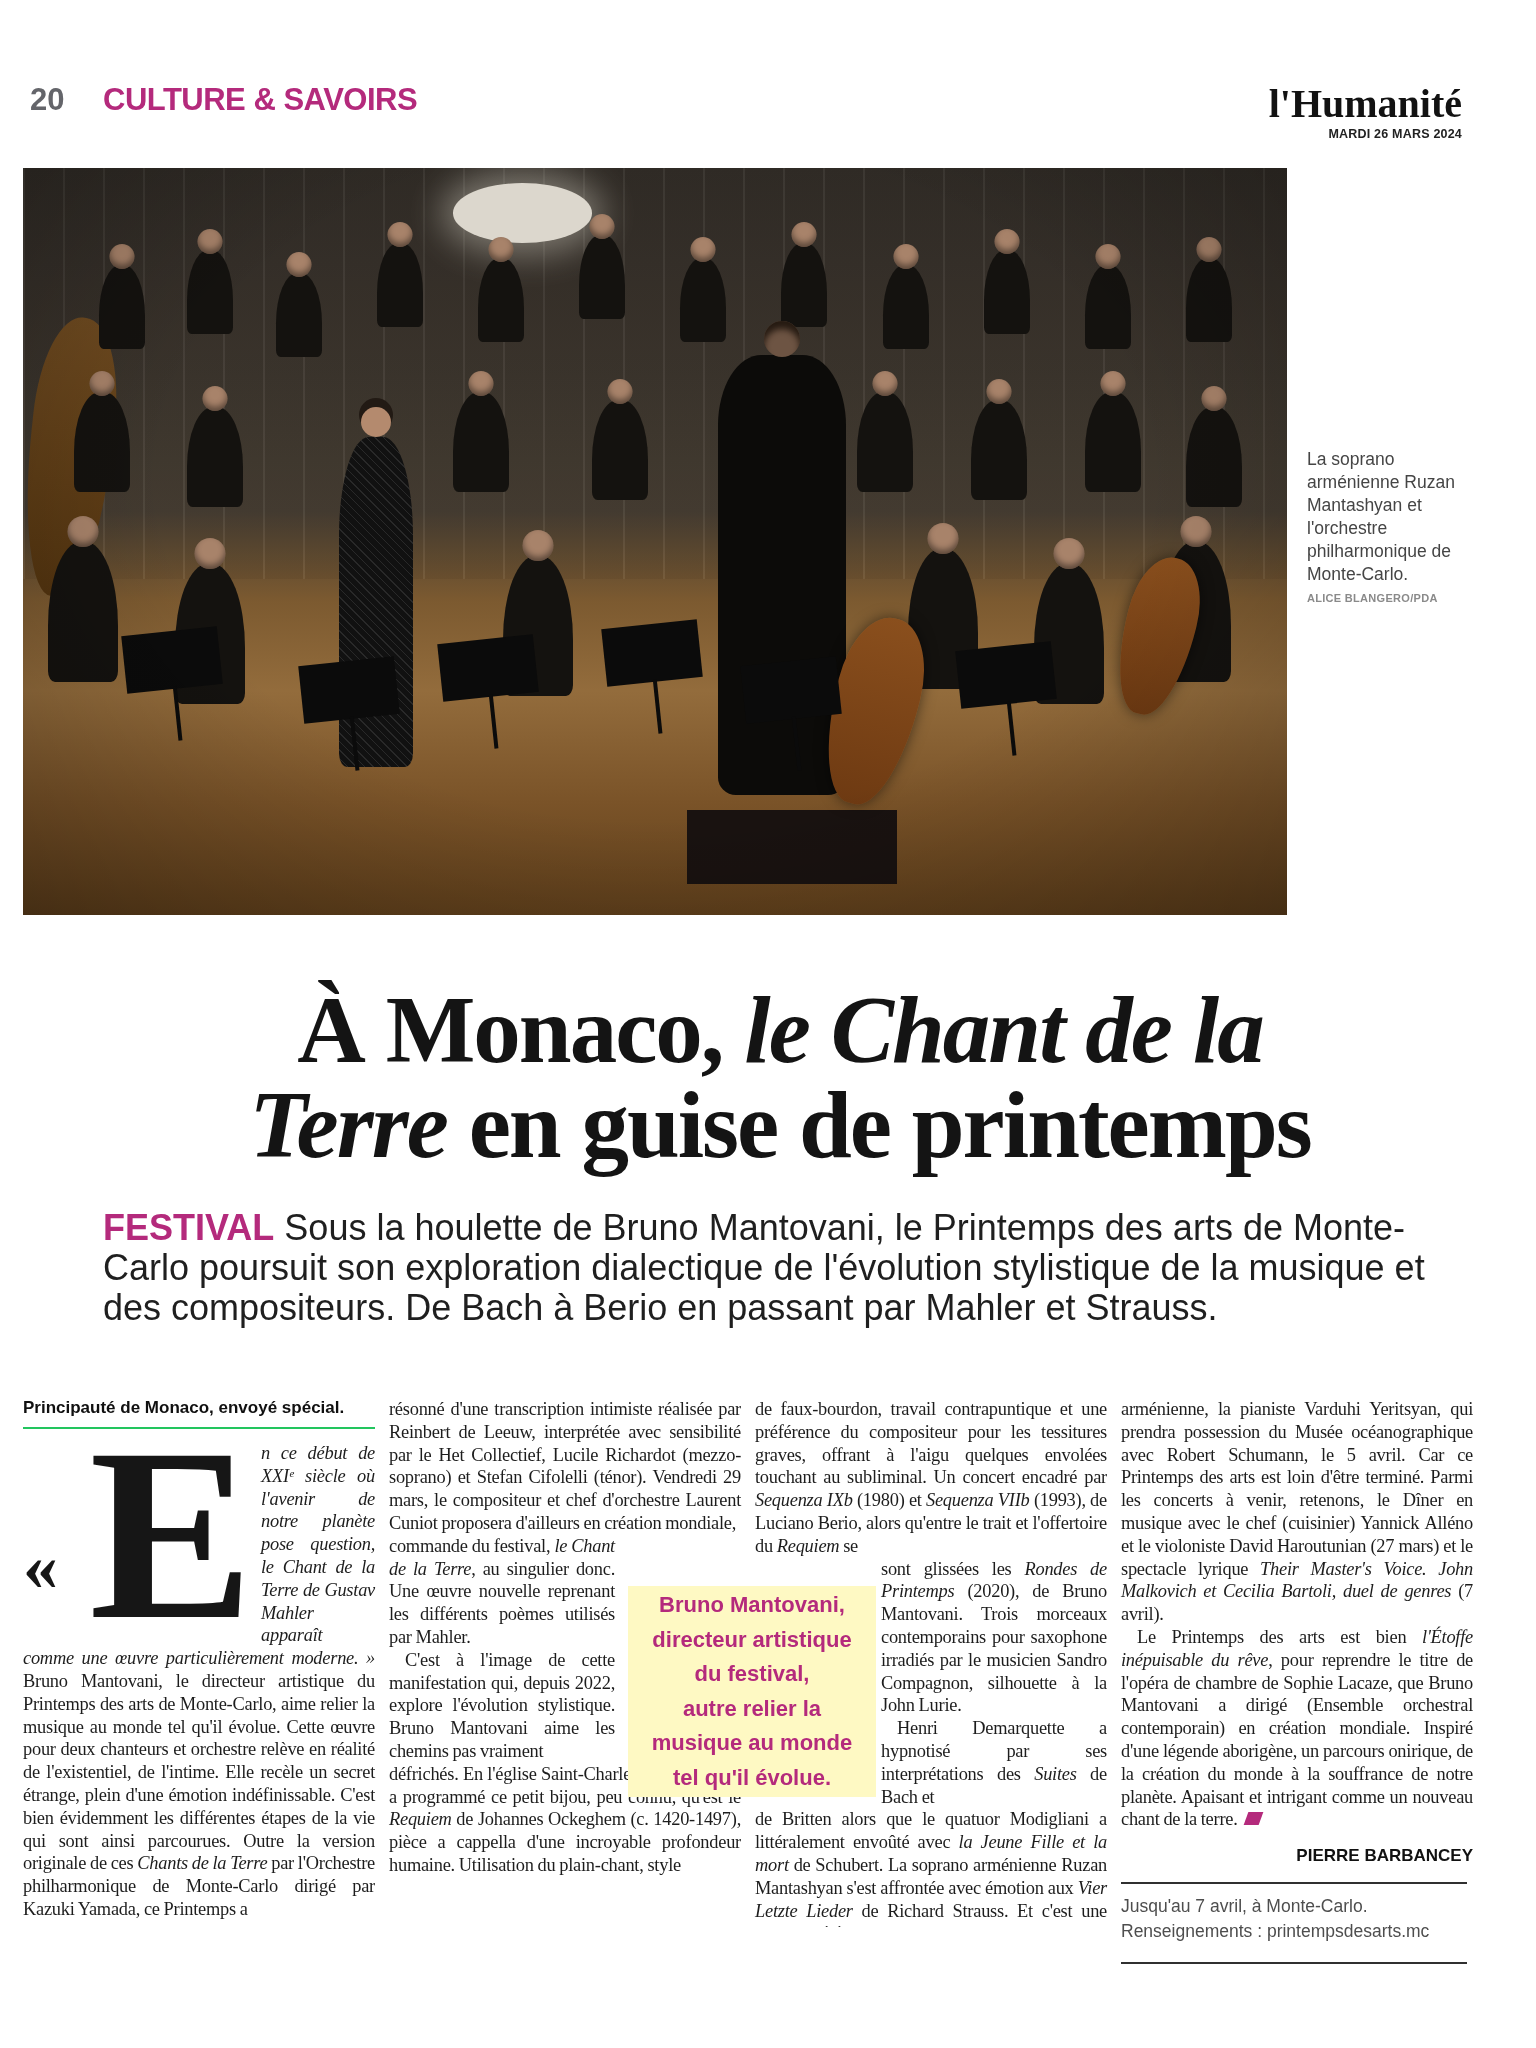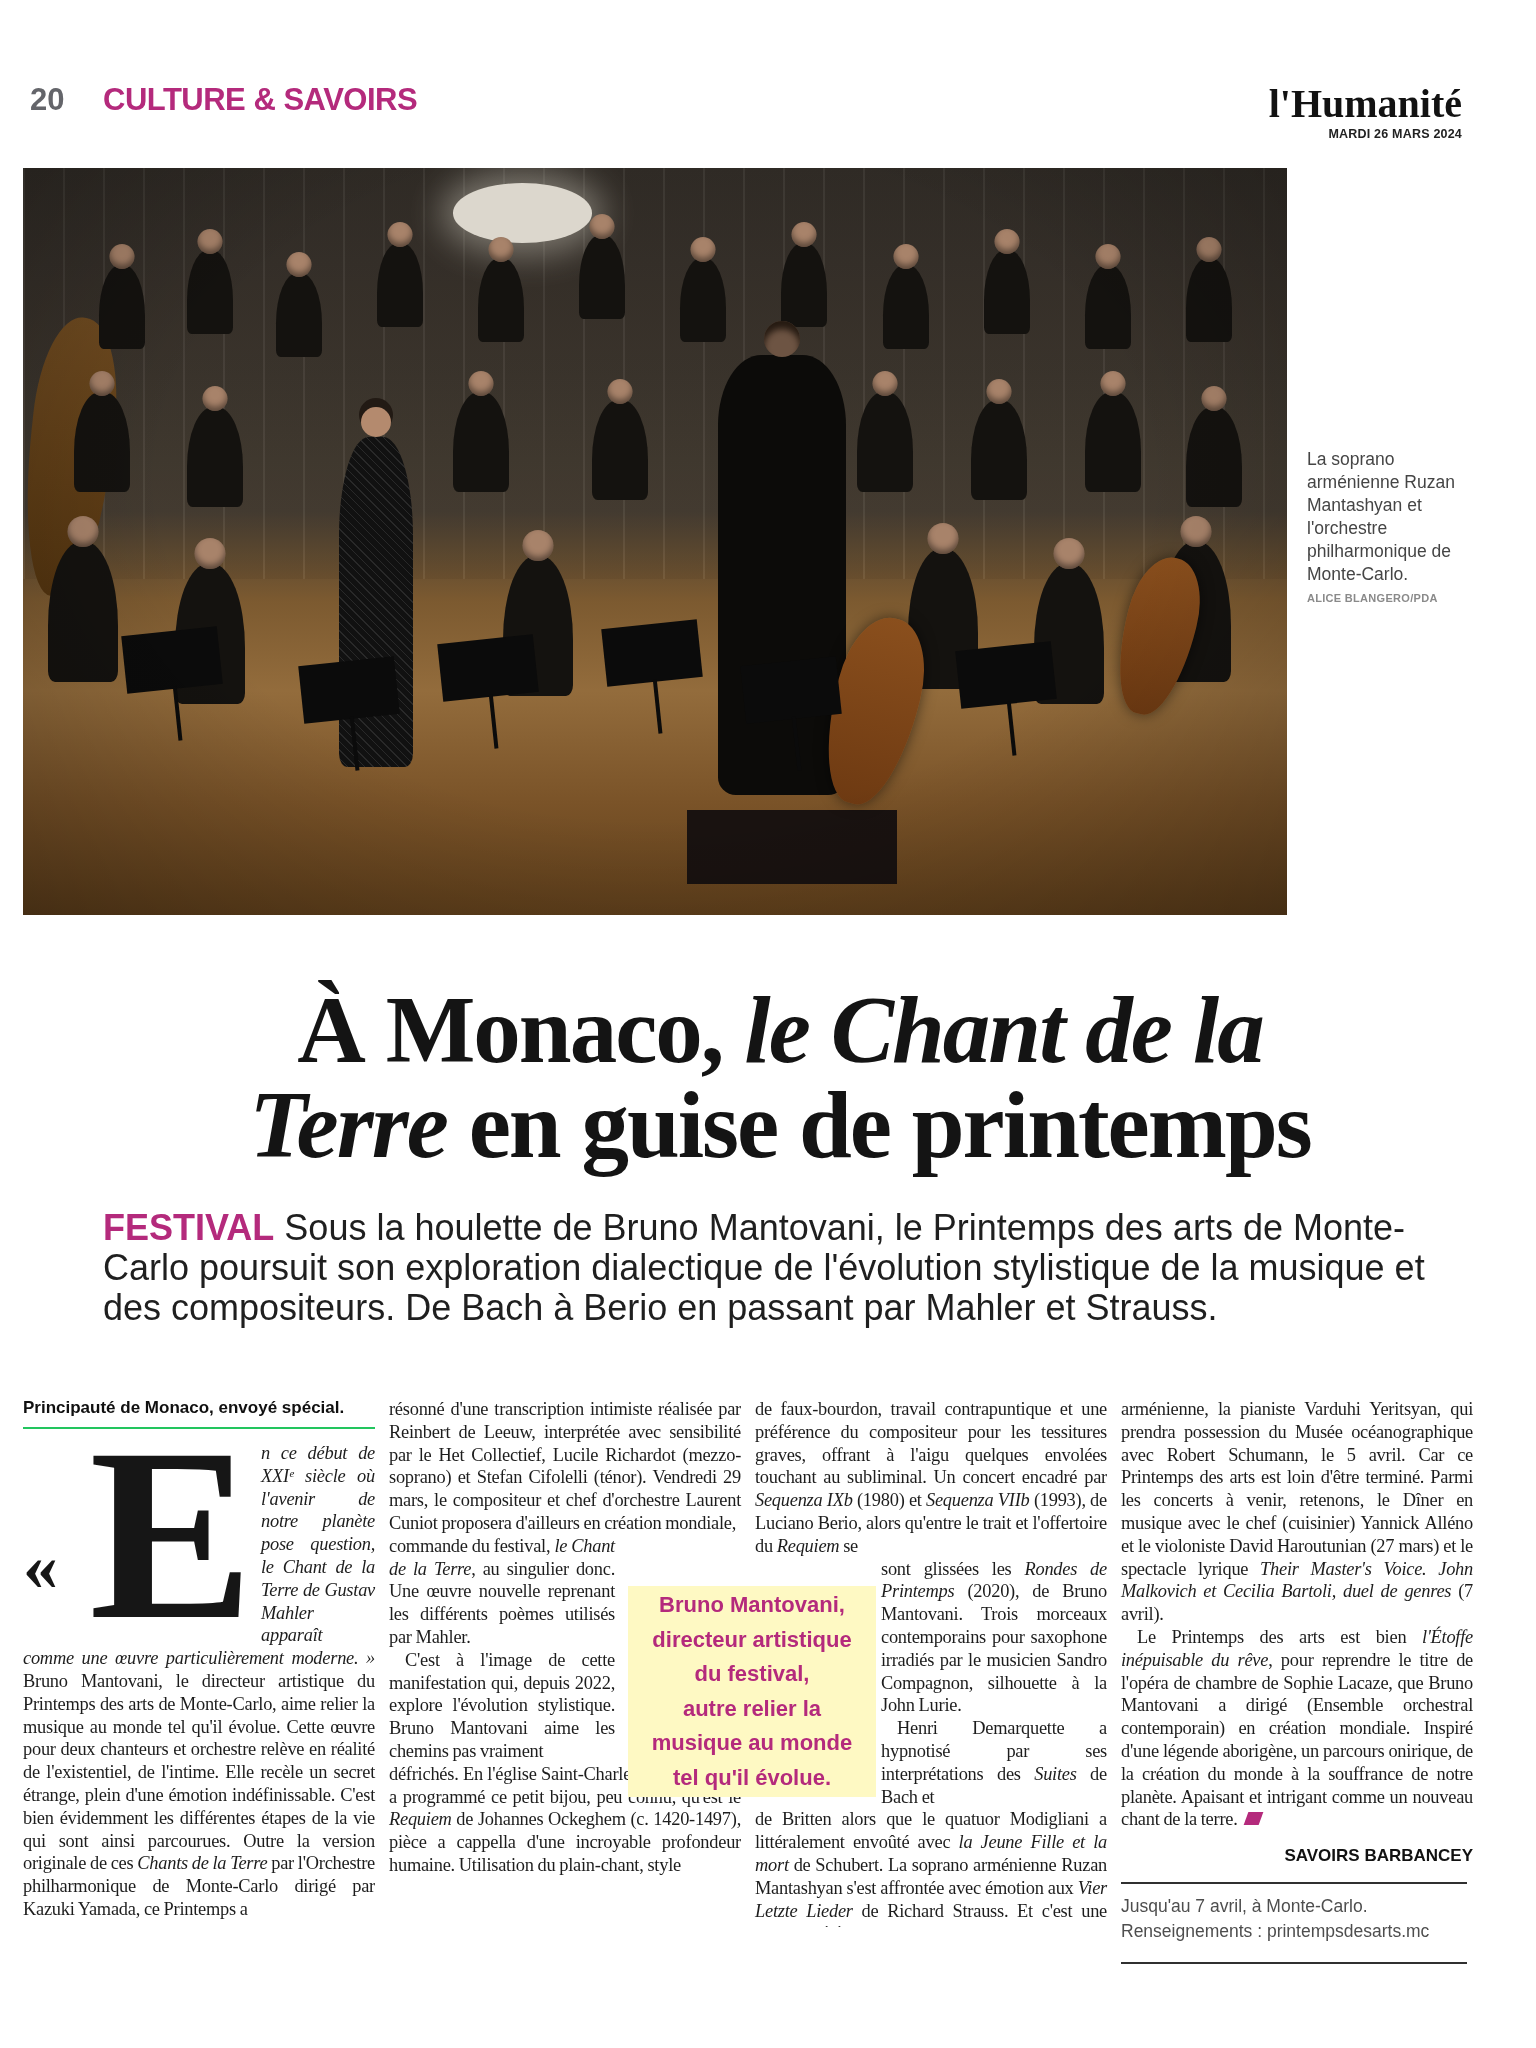--- a/index.html
+++ b/index.html
@@ -206,21 +206,21 @@
 
   <div class="pullquote">
       <div class="fl">Bruno Mantovani,</div>
       <div class="fl">directeur artistique</div>
       <div class="fl">du festival,</div>
       <div class="fl">autre relier la</div>
       <div class="fl">musique au monde</div>
       <div class="fl">tel qu'il évolue.</div>
     </div>
 
-  <div class="byline">SAVOIRS BARBANCEY</div>
+  <div class="byline">PIERRE BARBANCEY</div>
   <div class="footerbox">
     <div>
         <div class="fl">Jusqu'au 7 avril, à Monte-Carlo.</div>
         <div class="fl">Renseignements : printempsdesarts.mc</div>
       </div>
   </div>
 
 </div>
 
 </body></html>

